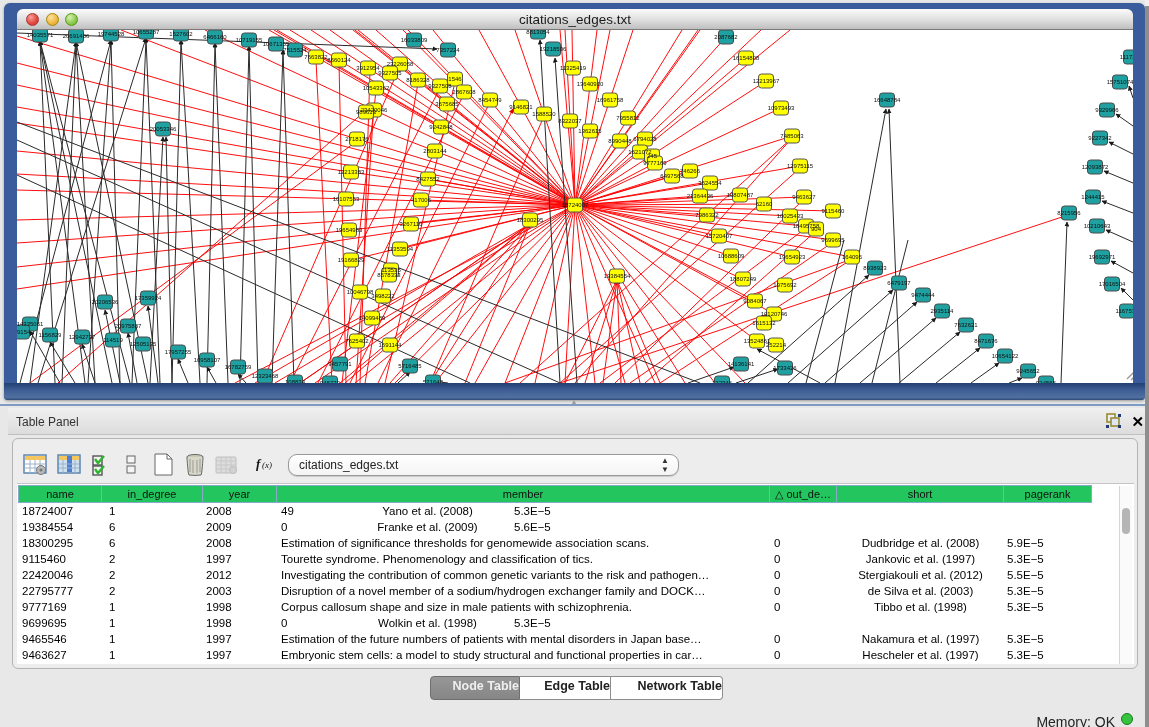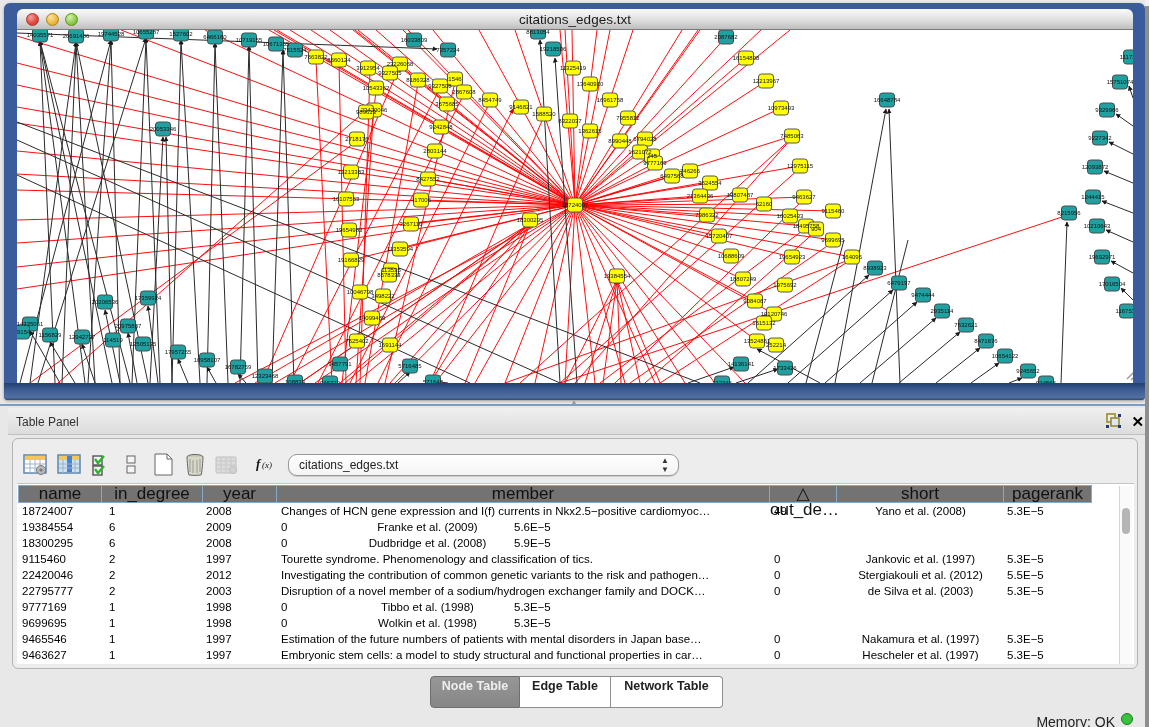--- a/index.html
+++ b/index.html
@@ -20,33 +20,33 @@
 #tpanel .hdr{position:absolute;left:8px;top:2px;width:100%;height:27px;background:linear-gradient(#f0f0f0,#dcdcdc);border-bottom:1px solid #c0c0c0}
 #tpanel .hdr .t{position:absolute;left:8px;top:7px;font-size:12px;color:#333}
 #tpanel .hdr .fl{position:absolute;right:31px;top:5px;width:16px;height:16px}
 #tpanel .hdr .x{position:absolute;right:9px;top:5px;font-size:15px;font-weight:bold;color:#000}
 #inner{position:absolute;left:12px;top:32px;width:1126px;height:231px;background:#ededed;border:1px solid #b4b4b4;border-radius:6px}
 #toolbar{position:absolute;left:8px;top:12px;height:32px;width:1100px}
 #combo{position:absolute;left:267px;top:3px;width:391px;height:22px;background:linear-gradient(#fff,#f4f4f4);border:1px solid #999;border-radius:9px;font-size:12px;color:#222;line-height:20px;padding-left:10px;box-shadow:0 1px 1px rgba(0,0,0,.15)}
 #combo .ud{position:absolute;right:9px;top:2px;font-size:8px;color:#333;line-height:8.5px;letter-spacing:0}
 #tblwrap{position:absolute;left:4px;top:44px;width:1117px;height:181px;background:#fff;overflow:hidden;border-top:1px solid #c5c5c5}
 #thead{position:absolute;left:1px;top:1px;height:18px;width:1074px;display:flex}
-#thead .h{background:#737373;border:1px solid #86aac7;border-left:none;font-size:17px;text-align:center;line-height:16px;color:#111}
+#thead .h{background:#22c55e;border:1px solid #86aac7;border-left:none;font-size:11px;text-align:center;line-height:16px;color:#111}
 #thead .h:first-child{border-left:1px solid #86aac7}
 .h1{width:84px}.h2{width:101px}.h3{width:74px}.h4{width:493px}.h5{width:67px}.h6{width:167px}.h7{width:88px}
 #tbody{position:absolute;left:1px;top:19px;width:1074px}
 .tr{display:flex;height:16px;font-size:11.5px;color:#000;white-space:nowrap}
 .c{overflow:hidden;line-height:16px}
 .c1{width:84px;padding-left:4px}.c2{width:101px;padding-left:7px}.c3{width:74px;padding-left:3px}
 .c4{width:493px;padding-left:4px}.c5{width:67px;padding-left:4px}.c6{width:167px;text-align:center}
 .c7{width:88px;padding-left:3px}
 #vsb{position:absolute;right:2px;top:2px;width:13px;height:180px;border-left:1px solid #d5d5d5;background:#fafafa}
 #vsb .th{position:absolute;left:2px;top:22px;width:8px;height:26px;border-radius:4px;background:#b5b5b5}
 #tabs{position:absolute;left:430px;top:270px;height:20px;display:flex;font-size:12.5px;font-weight:bold}
-#tabs .tab{height:32px;line-height:19px;text-align:center;border:1px solid #8e8e8e;border-left:none;background:#fff;color:#222}
+#tabs .tab{height:24px;line-height:19px;text-align:right;border:1px solid #8e8e8e;border-left:none;background:#fff;color:#222}
 #tabs .tab.first{border-left:1px solid #777;border-radius:4px 0 0 4px;background:linear-gradient(#979797,#868686);color:#efefef;border-color:#6f6f6f}
 #tabs .tab.last{border-radius:0 4px 4px 0}
 #mem{position:absolute;right:30px;top:308px;font-size:14px;color:#222}
 #memdot{position:absolute;right:12px;top:307px;width:12px;height:12px;border-radius:50%;background:#35c23c;border:1px solid #1c7a22}
 #rstrip{position:absolute;right:0;top:0;width:4px;height:727px;background:#8e8e8e}
 #rstrip .t{position:absolute;top:0;width:4px;height:6px;background:#f0f0f0}
 </style></head><body>
 <div id="root">
 <div id="gwin">
   <div class="tbar">
@@ -609,37 +609,37 @@
         <div class="h h4">member</div>
             <div class="h h5">△ out_de…</div>
             <div class="h h6">short</div>
         <div class="h h7">pagerank</div>
       </div>
       <div id="tbody">
             <div class="tr">
               <div class="c c1">18724007</div>
               <div class="c c2">1</div>
               <div class="c c3">2008</div>
-              <div class="c c4">Changes of HCN gene expression and I(f) currents in Nkx2.5−positive cardiomyoc…</div>
               <div class="c c5">49</div>
               <div class="c c6">Yano et al. (2008)</div>
               <div class="c c7">5.3E−5</div>
             </div>
             <div class="tr">
               <div class="c c1">19384554</div>
               <div class="c c2">6</div>
               <div class="c c3">2009</div>
               <div class="c c5">0</div>
               <div class="c c6">Franke et al. (2009)</div>
               <div class="c c7">5.6E−5</div>
             </div>
             <div class="tr">
               <div class="c c1">18300295</div>
               <div class="c c2">6</div>
               <div class="c c3">2008</div>
+              <div class="c c4">Estimation of significance thresholds for genomewide association scans.</div>
               <div class="c c5">0</div>
               <div class="c c6">Dudbridge et al. (2008)</div>
               <div class="c c7">5.9E−5</div>
             </div>
             <div class="tr">
               <div class="c c1">9115460</div>
               <div class="c c2">2</div>
               <div class="c c3">1997</div>
               <div class="c c4">Tourette syndrome. Phenomenology and classification of tics.</div>
               <div class="c c5">0</div>
@@ -661,20 +661,21 @@
               <div class="c c3">2003</div>
               <div class="c c4">Disruption of a novel member of a sodium/hydrogen exchanger family and DOCK…</div>
               <div class="c c5">0</div>
               <div class="c c6">de Silva et al. (2003)</div>
               <div class="c c7">5.3E−5</div>
             </div>
             <div class="tr">
               <div class="c c1">9777169</div>
               <div class="c c2">1</div>
               <div class="c c3">1998</div>
+              <div class="c c4">Corpus callosum shape and size in male patients with schizophrenia.</div>
               <div class="c c5">0</div>
               <div class="c c6">Tibbo et al. (1998)</div>
               <div class="c c7">5.3E−5</div>
             </div>
             <div class="tr">
               <div class="c c1">9699695</div>
               <div class="c c2">1</div>
               <div class="c c3">1998</div>
               <div class="c c5">0</div>
               <div class="c c6">Wolkin et al. (1998)</div>

